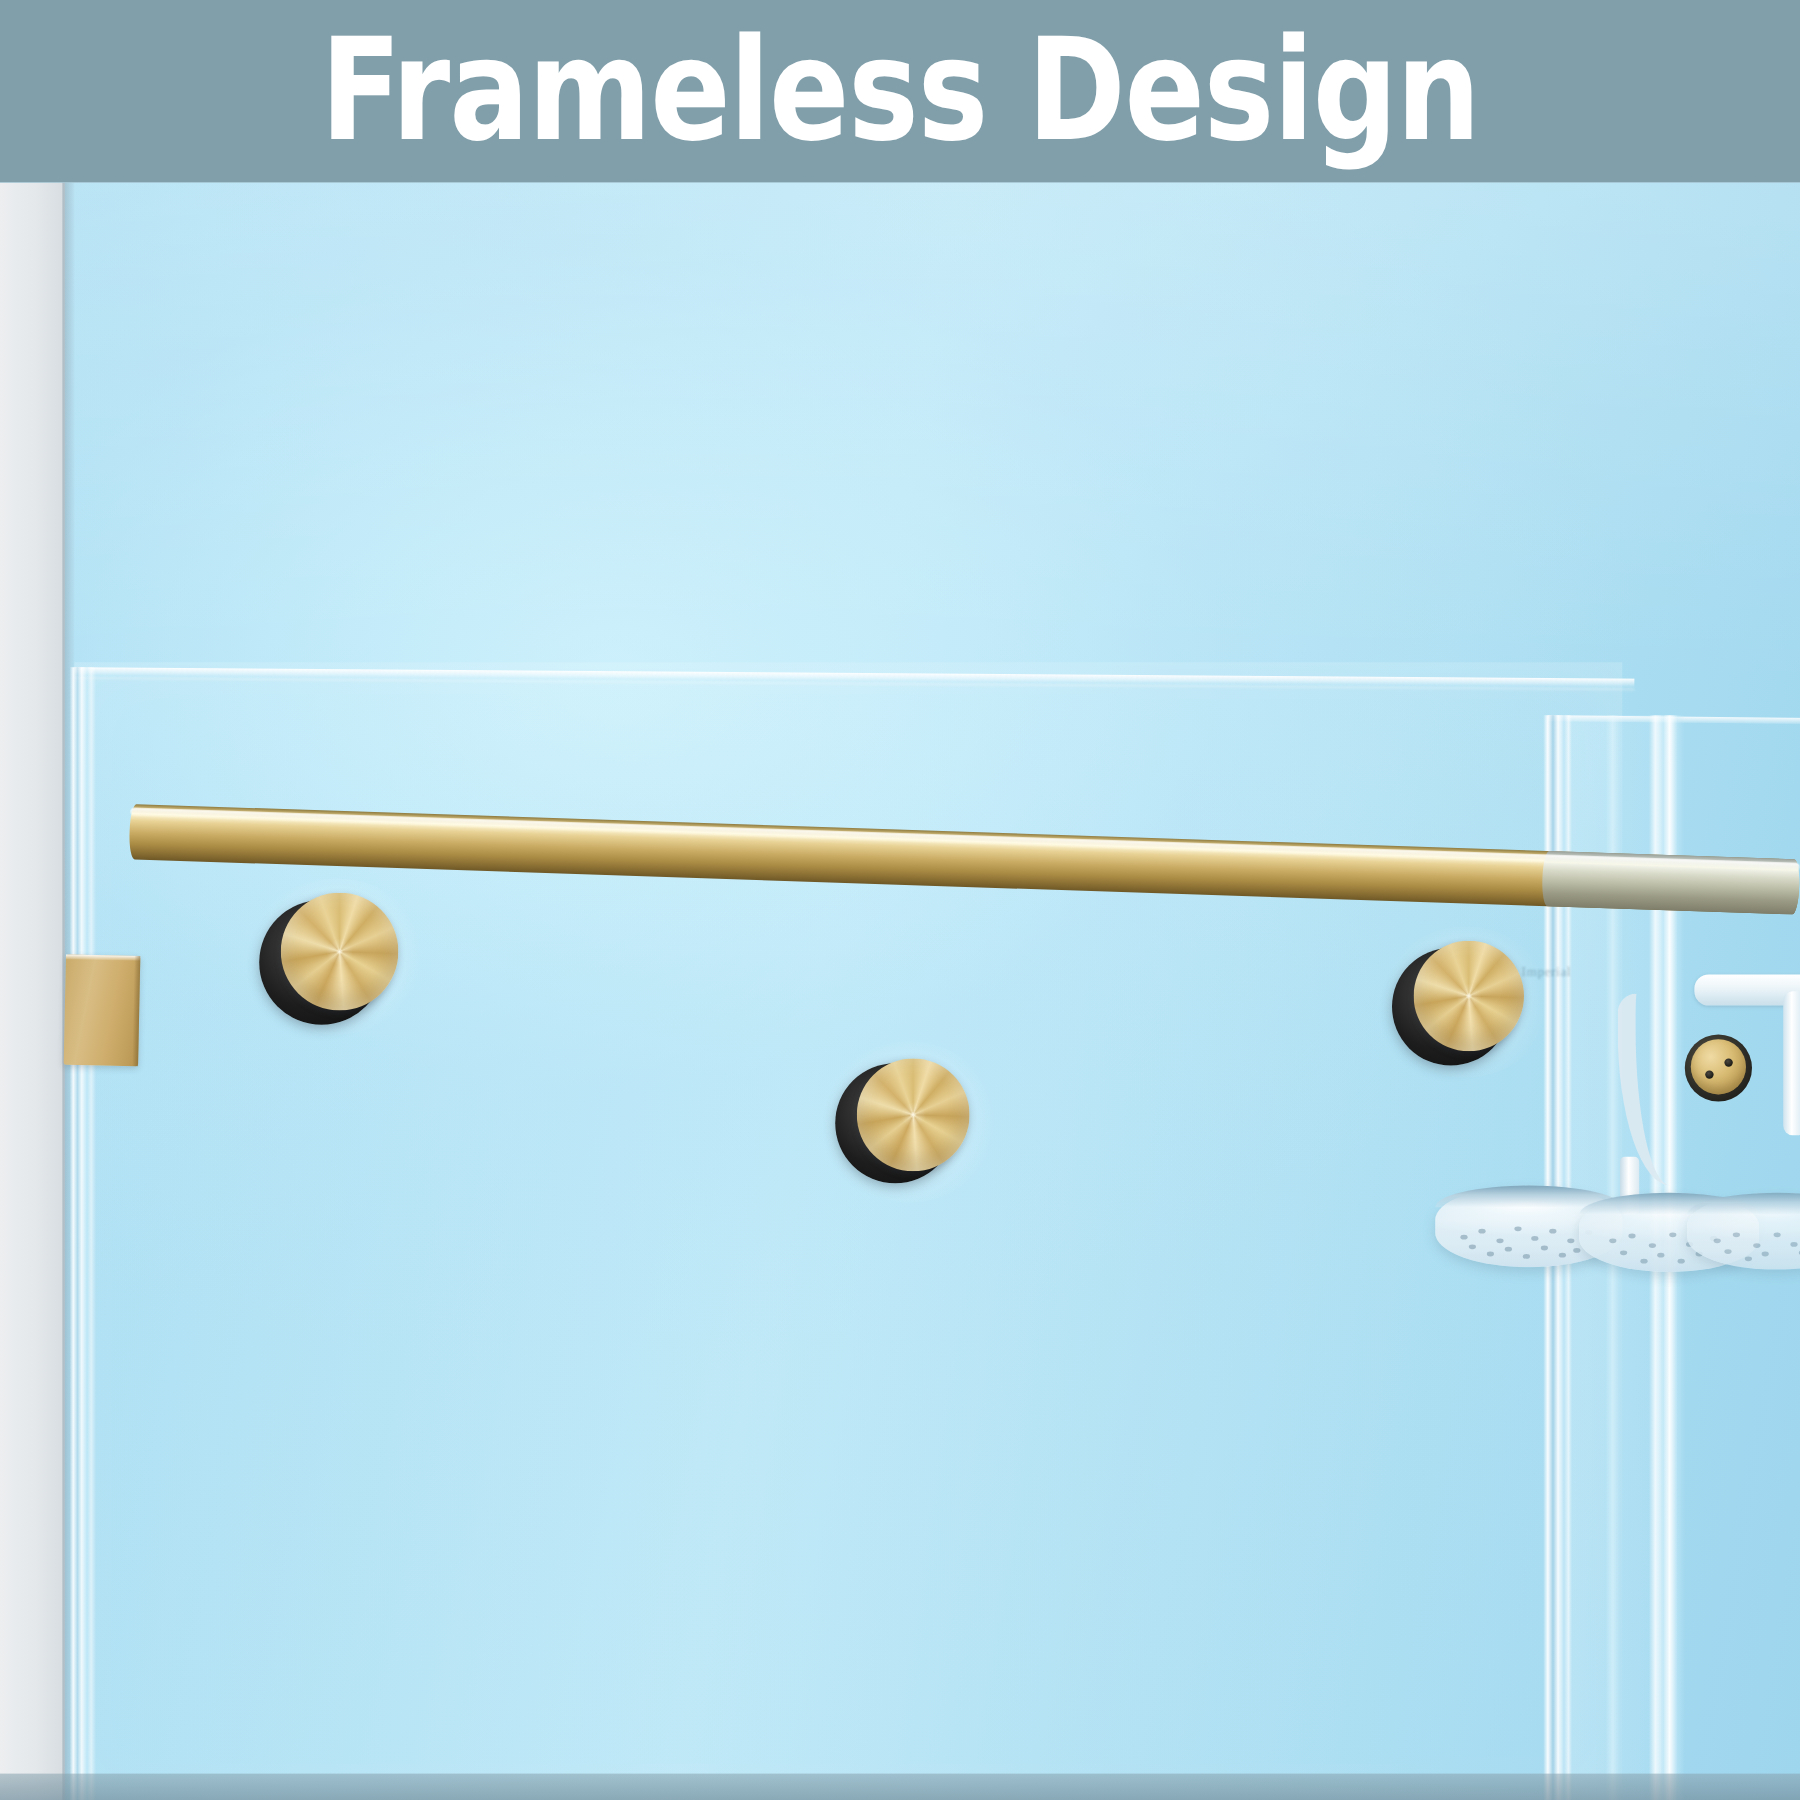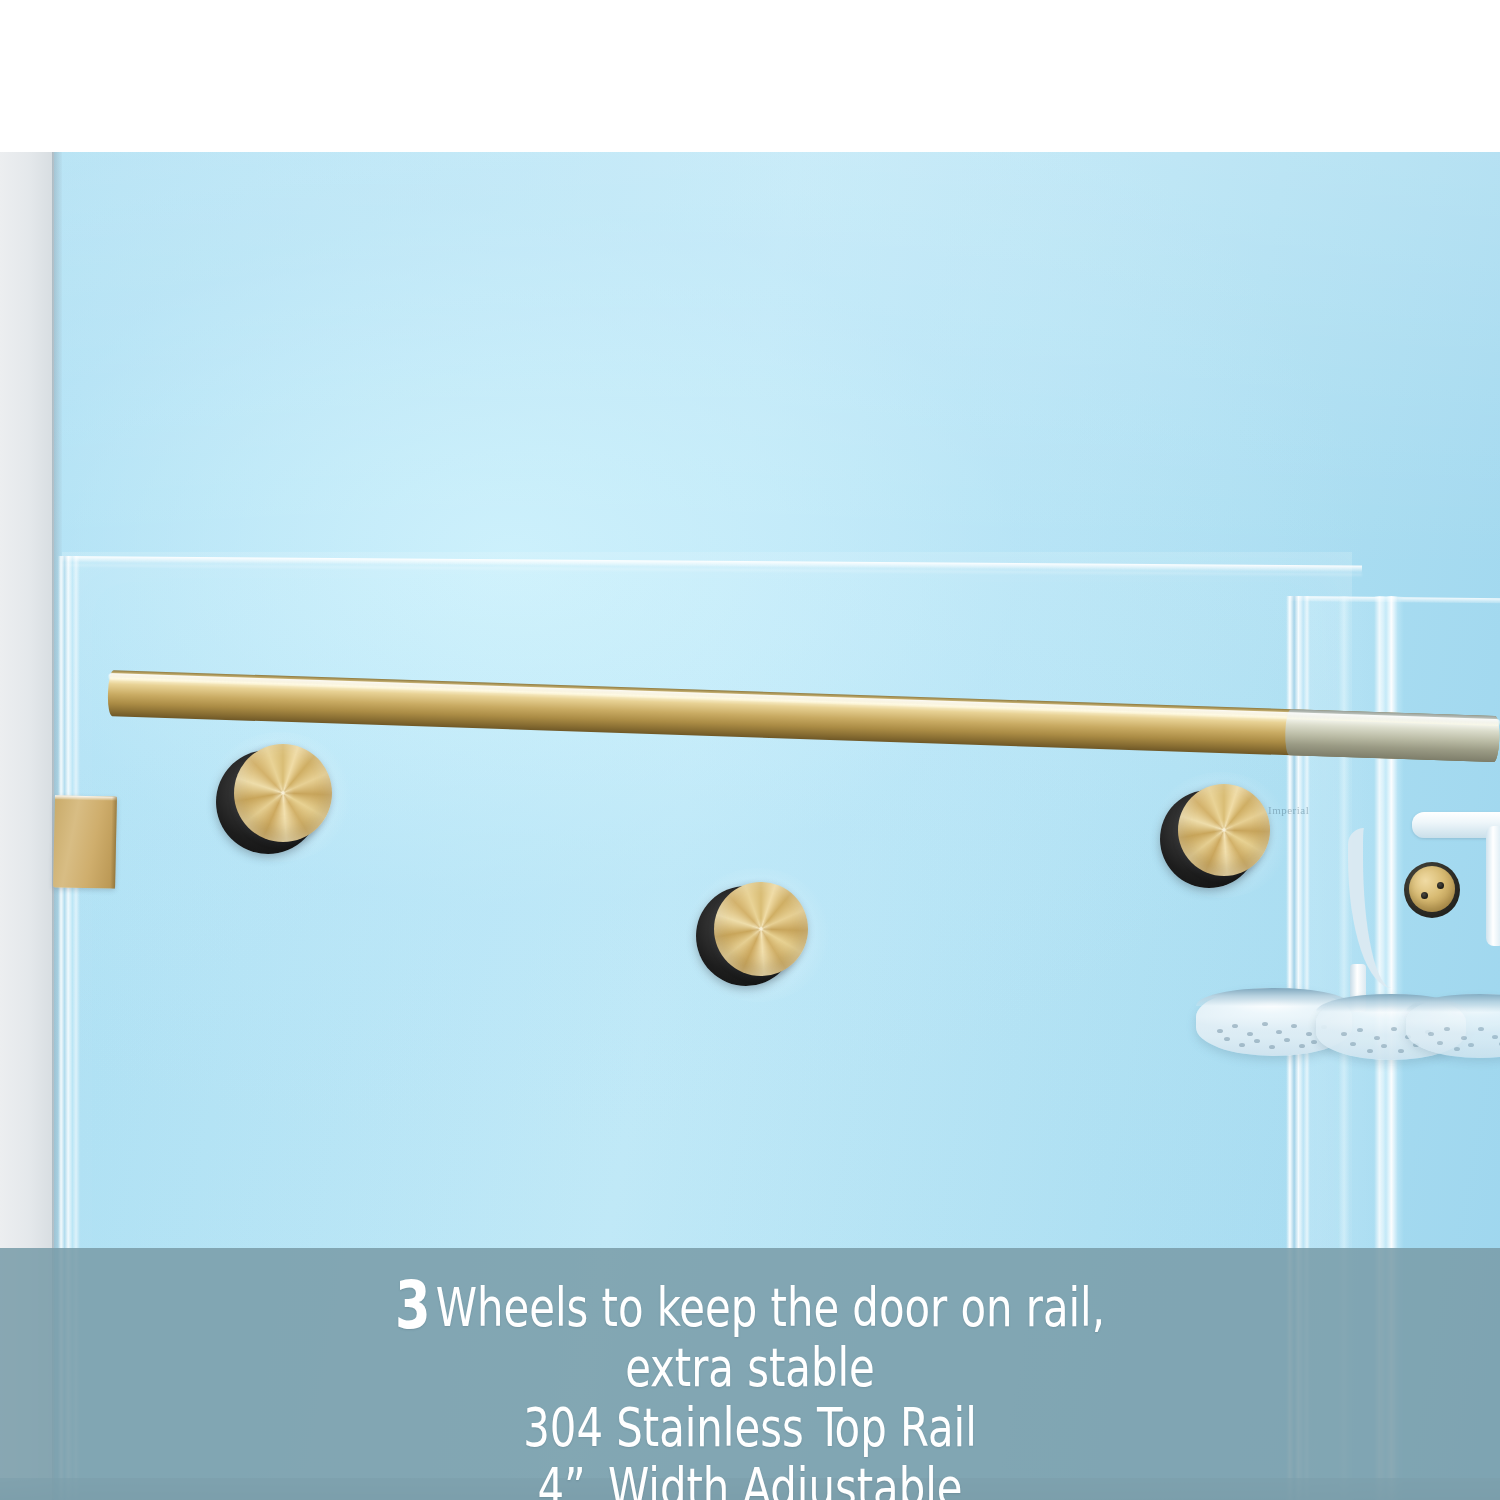--- a/index.html
+++ b/index.html
@@ -466,20 +466,23 @@
     vertical-align: -2px;
     margin-right: 6px;
   }
   .caption-gap { display: inline-block; width: 26px; }
 </style>
 </head>
 <body>
 
 <div id="stage">
 
+  <div class="header-banner">
+    <div class="header-title">Frameless Design</div>
+  </div>
 
   <div class="photo-scene">
 
     <div class="bg-wall"></div>
     <div class="bg-wall-topsheen"></div>
     <div class="left-wall"></div>
     <div class="left-wall-shadow"></div>
 
     <div class="glass-panel"></div>
     <div class="glass-top-edge"></div>
@@ -587,23 +590,14 @@
       <div class="end-cap-ring"></div>
       <div class="end-cap-face">
         <div class="screw screw-a"></div>
         <div class="screw screw-b"></div>
       </div>
     </div>
 
     <div class="floor-band"></div>
   </div>
 
-  <div class="caption-overlay">
-    <span class="caption-line first"><span class="caption-lead">3</span><span>Wheels to keep the door on rail,</span></span>
-
-    <span class="caption-line">extra stable</span>
-
-    <span class="caption-line">304 Stainless Top Rail</span>
-
-    <span class="caption-line"><span>4”</span><span class="caption-gap"></span><span>Width Adjustable</span></span>
-  </div>
 
 </div>
 
 </body></html>

